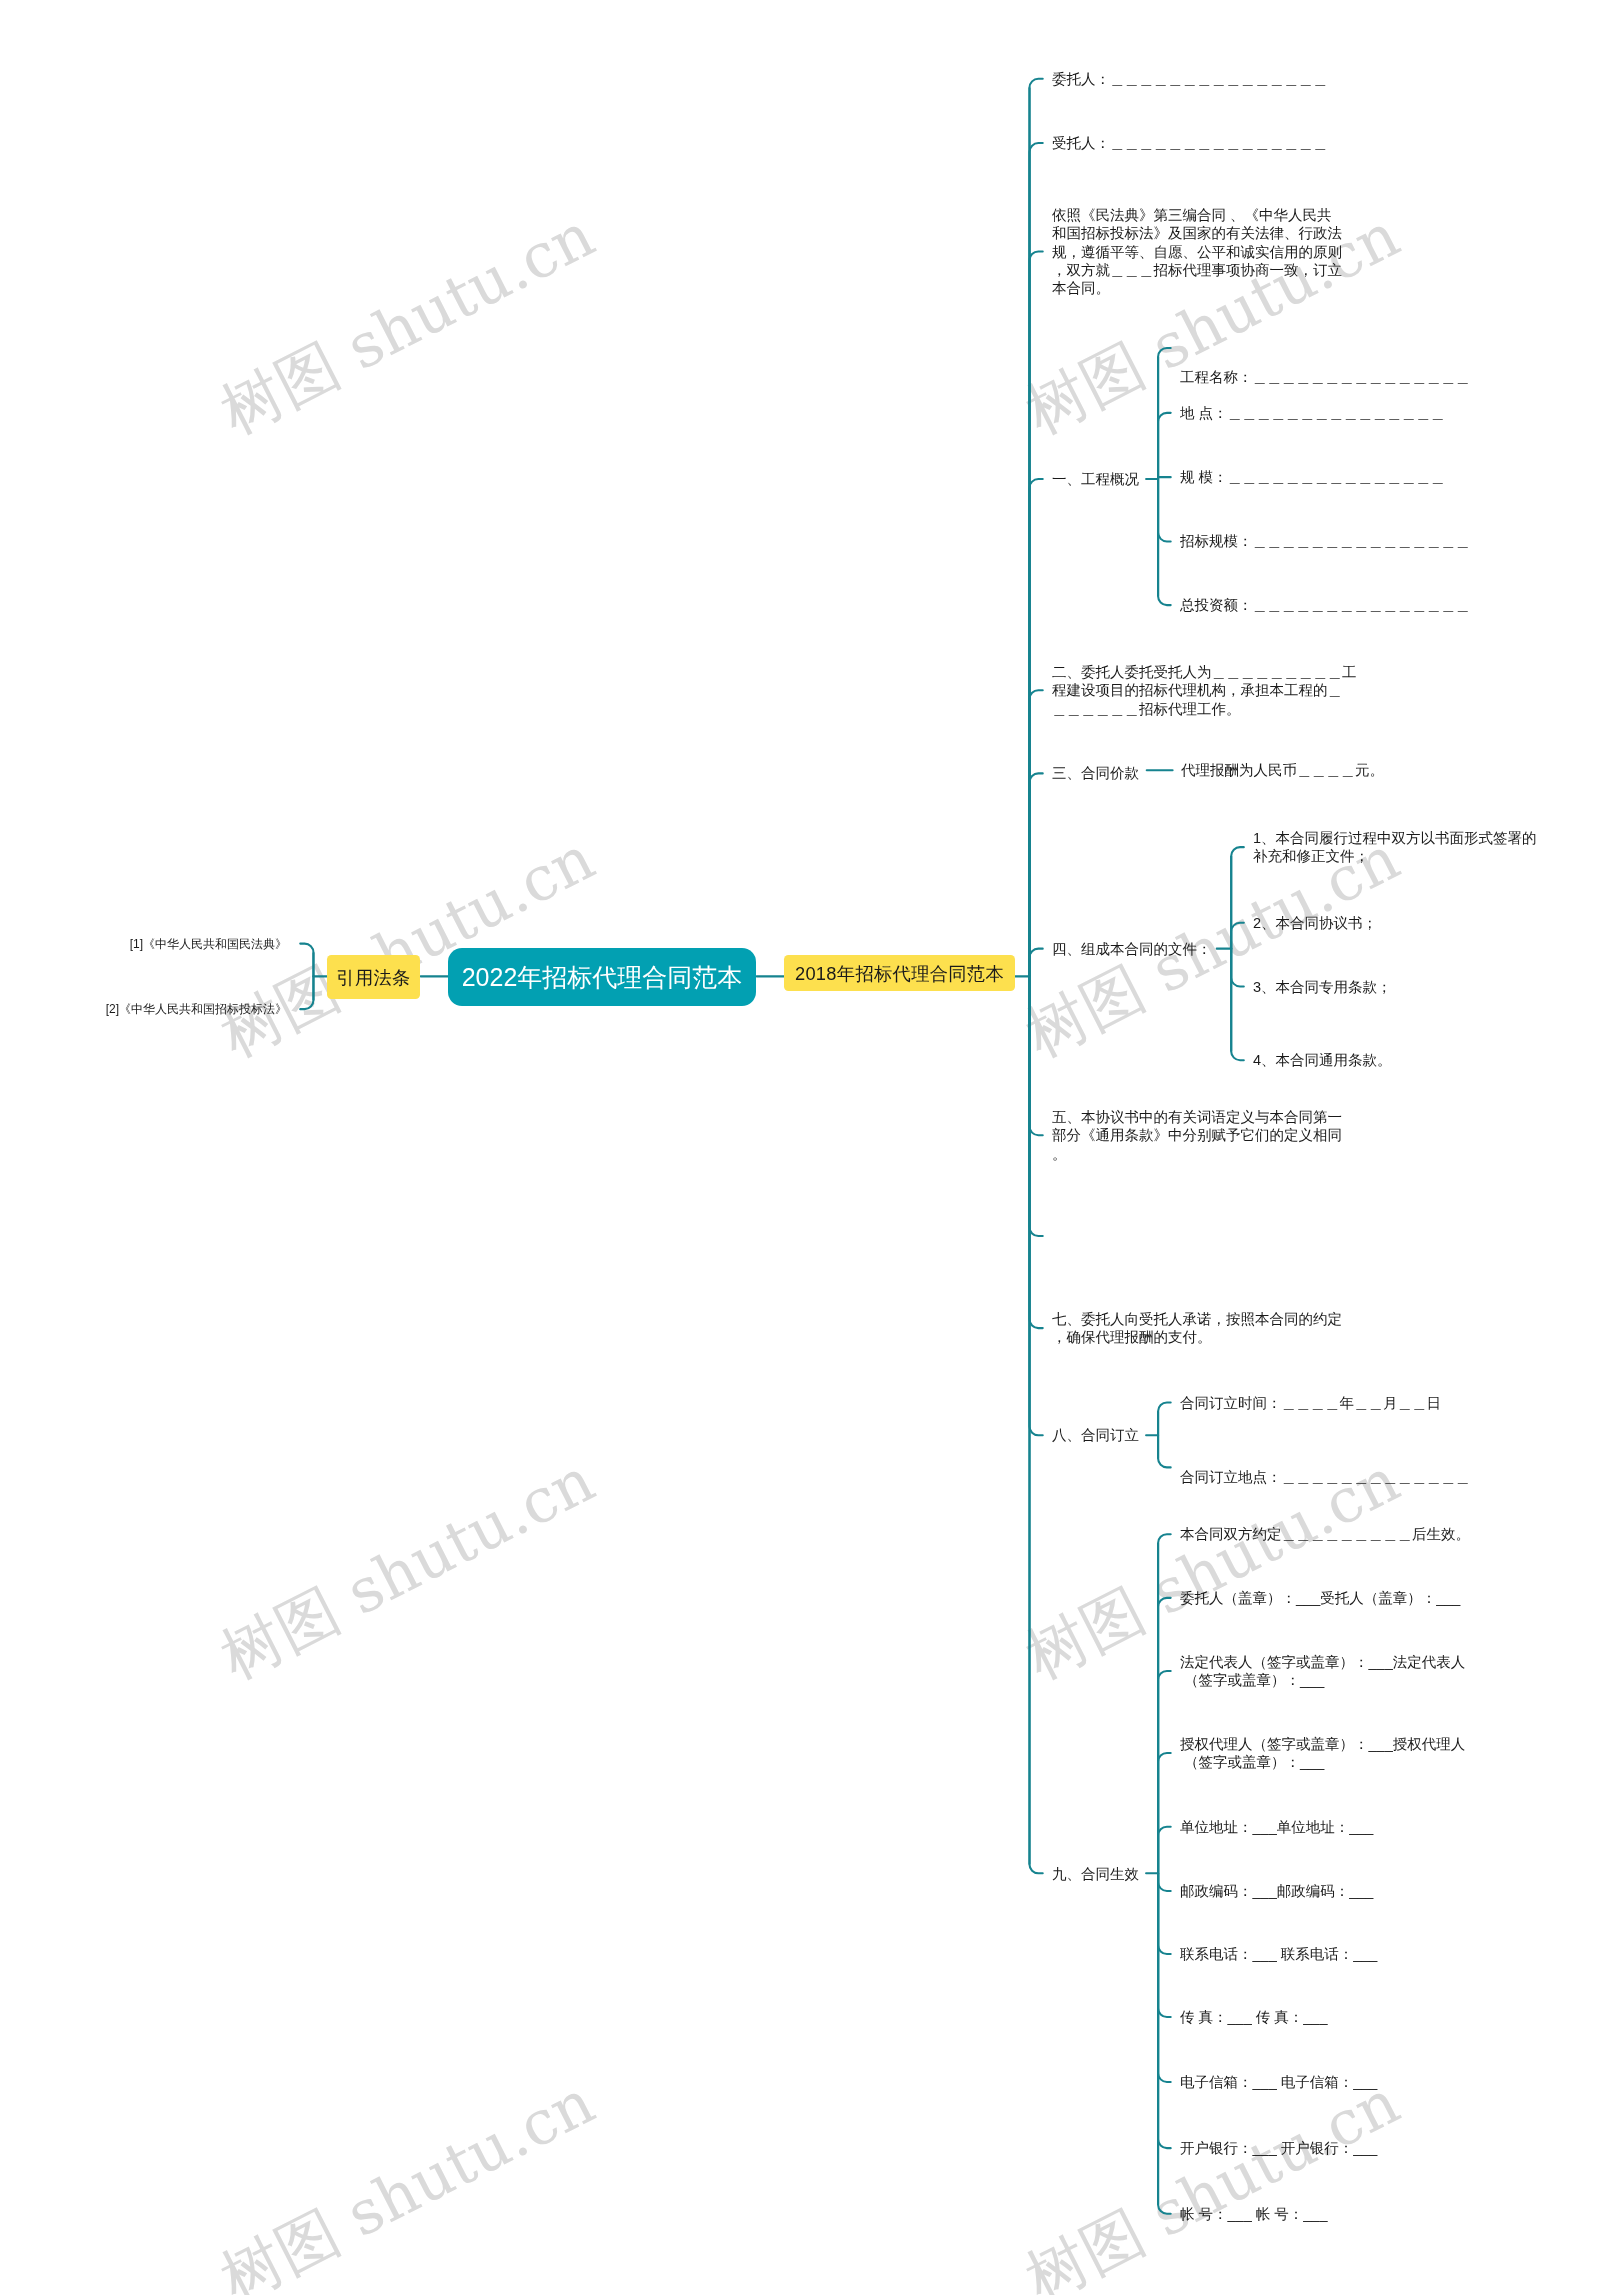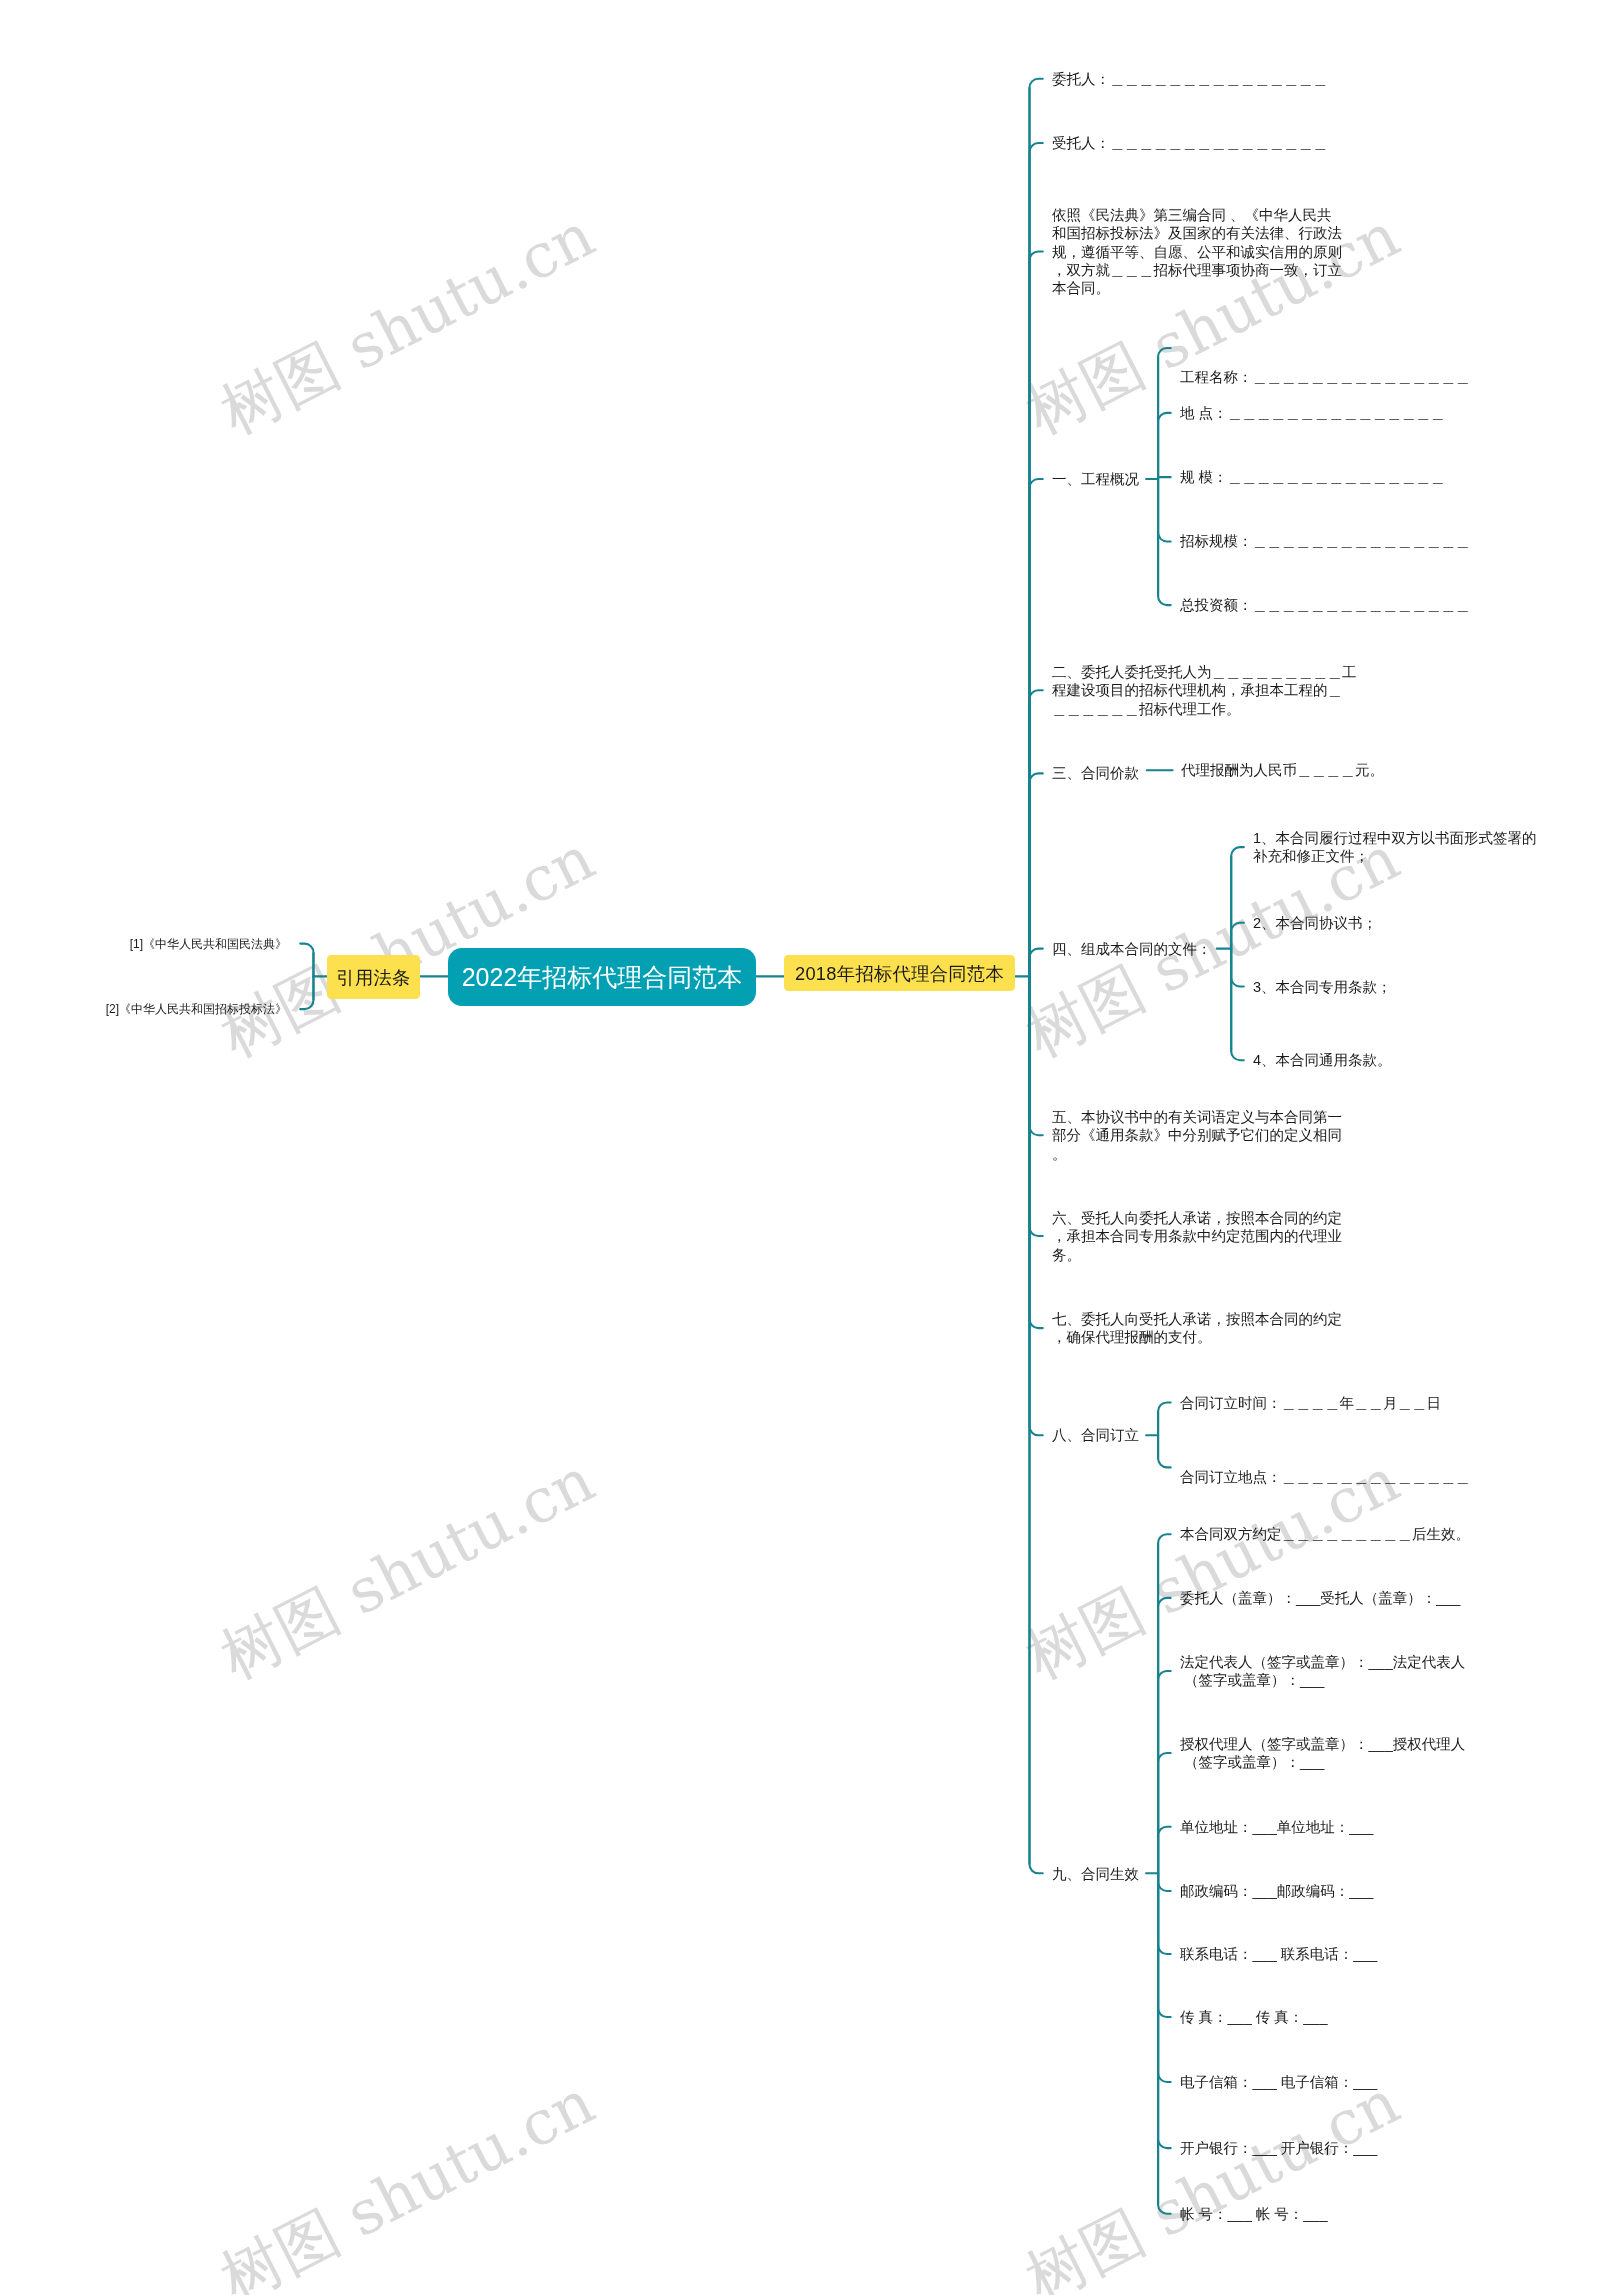--- a/index.html
+++ b/index.html
@@ -130,23 +130,20 @@
 <div class="node" style="left:1181px;top:761px;">代理报酬为人民币＿＿＿＿元。</div>
 <div class="node" style="left:1052px;top:940px;">四、组成本合同的文件：</div>
 <div class="node" style="left:1253px;top:829px;">1、本合同履行过程中双方以书面形式签署的
 补充和修正文件；</div>
 <div class="node" style="left:1253px;top:914px;">2、本合同协议书；</div>
 <div class="node" style="left:1253px;top:978px;">3、本合同专用条款；</div>
 <div class="node" style="left:1253px;top:1051px;">4、本合同通用条款。</div>
 <div class="node" style="left:1052px;top:1108px;">五、本协议书中的有关词语定义与本合同第一
 部分《通用条款》中分别赋予它们的定义相同
 。</div>
-<div class="node" style="left:1052px;top:1209px;">六、受托人向委托人承诺，按照本合同的约定
-，承担本合同专用条款中约定范围内的代理业
-务。</div>
 <div class="node" style="left:1052px;top:1310px;">七、委托人向受托人承诺，按照本合同的约定
 ，确保代理报酬的支付。</div>
 <div class="node" style="left:1052px;top:1426px;">八、合同订立</div>
 <div class="node" style="left:1180px;top:1394px;">合同订立时间：＿＿＿＿年＿＿月＿＿日</div>
 <div class="node" style="left:1180px;top:1459px;margin-top:9px;">合同订立地点：＿＿＿＿＿＿＿＿＿＿＿＿＿</div>
 <div class="node" style="left:1052px;top:1865px;">九、合同生效</div>
 <div class="node" style="left:1180px;top:1525px;">本合同双方约定＿＿＿＿＿＿＿＿＿后生效。</div>
 <div class="node" style="left:1180px;top:1589px;">委托人（盖章）：___受托人（盖章）：___</div>
 <div class="node" style="left:1180px;top:1653px;">法定代表人（签字或盖章）：___法定代表人
  （签字或盖章）：___</div>

